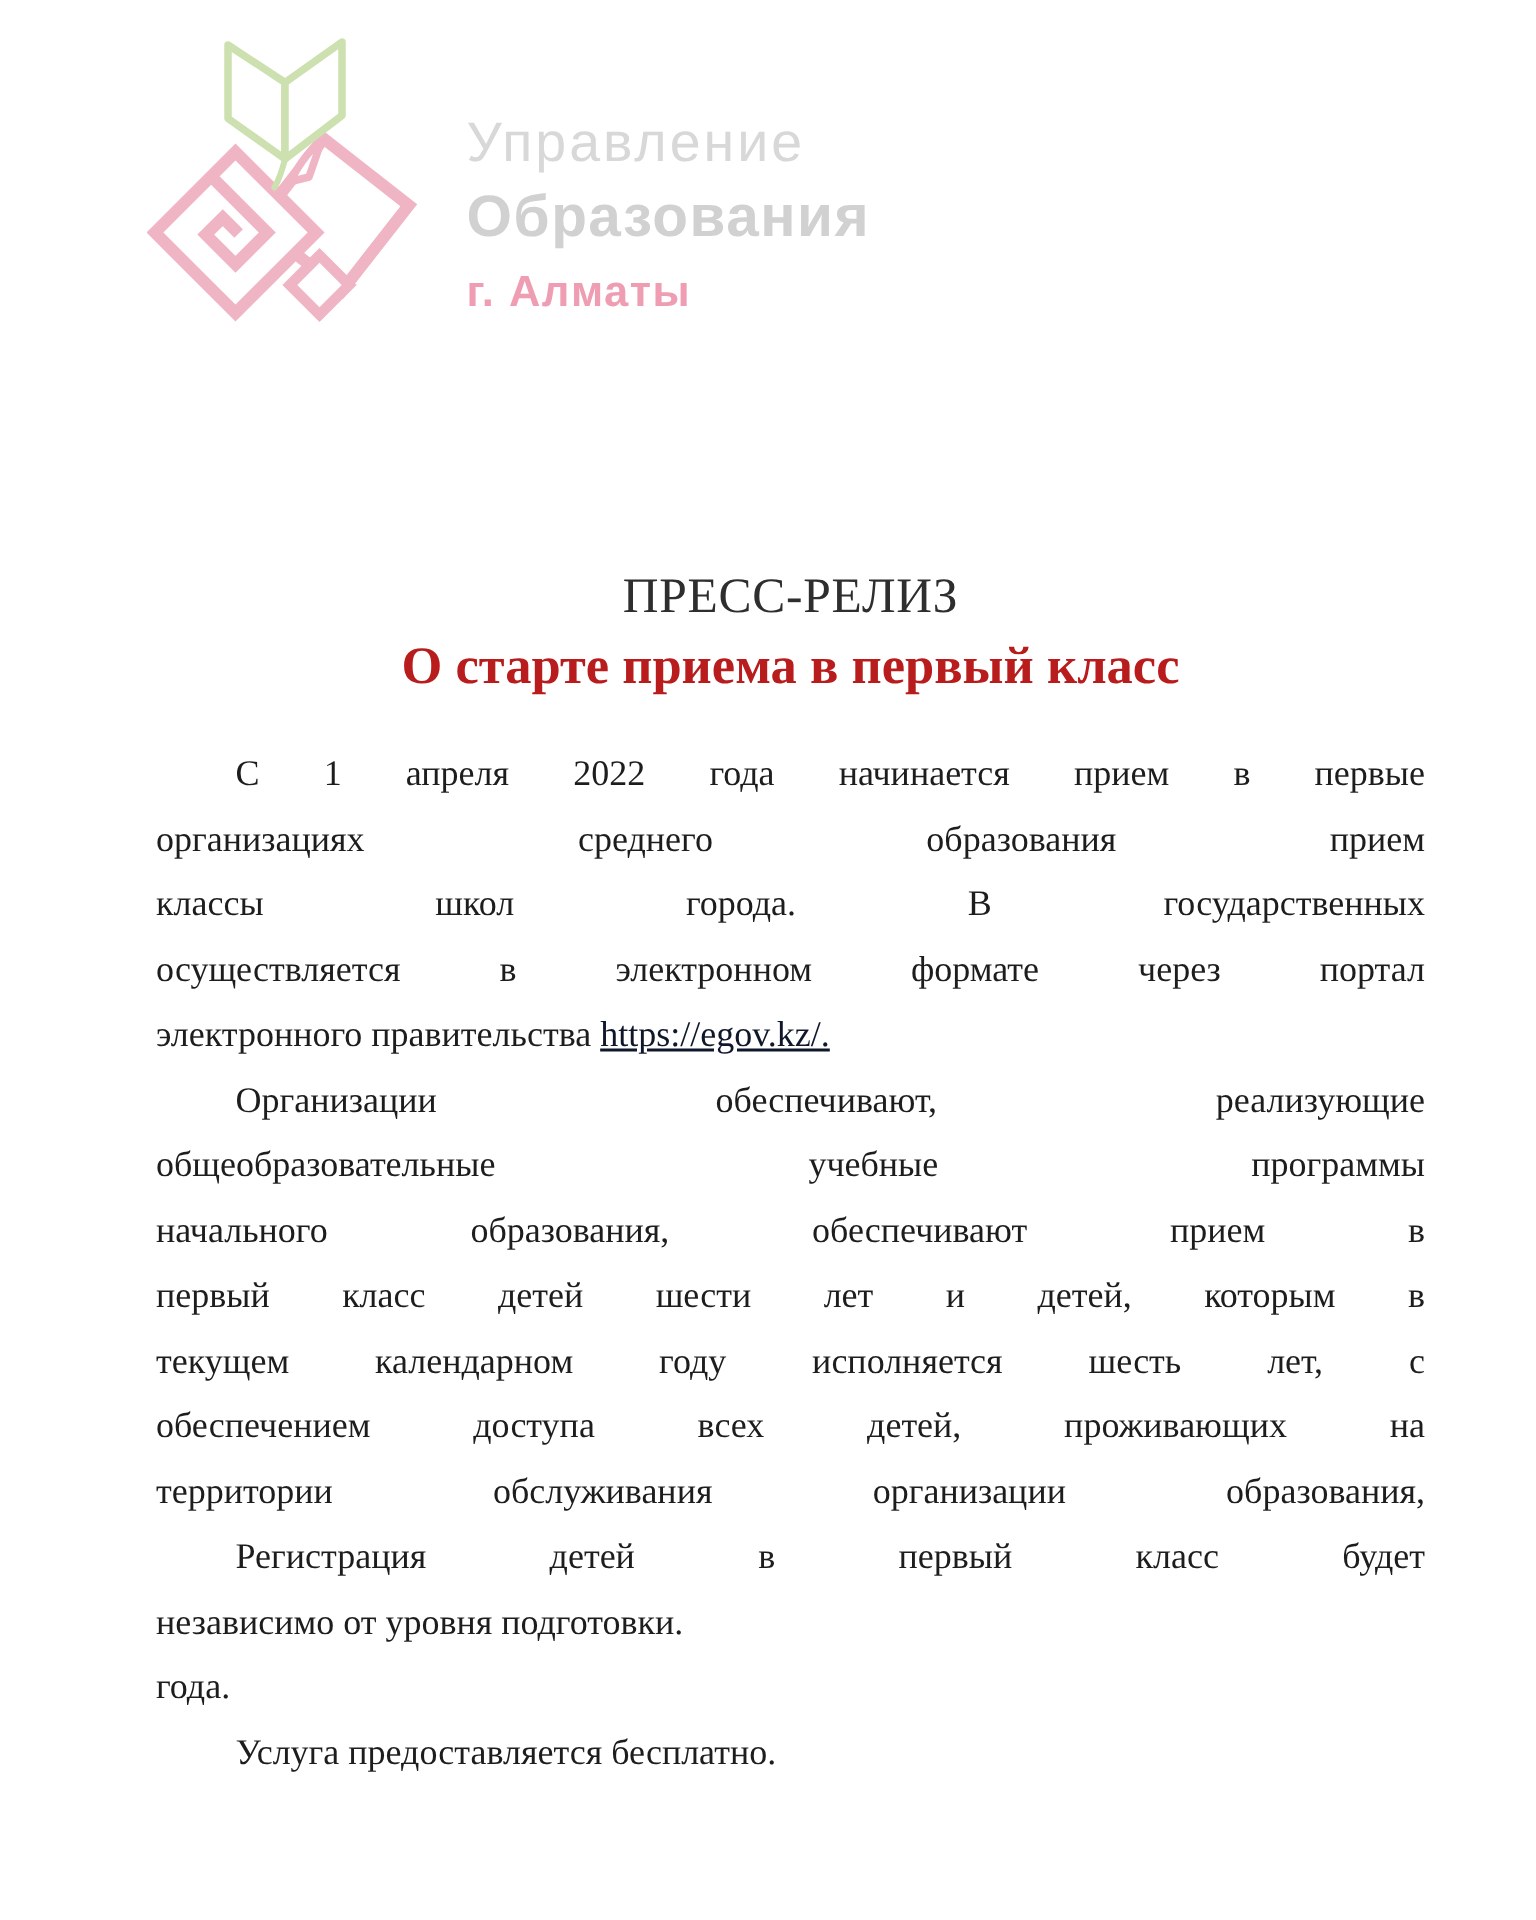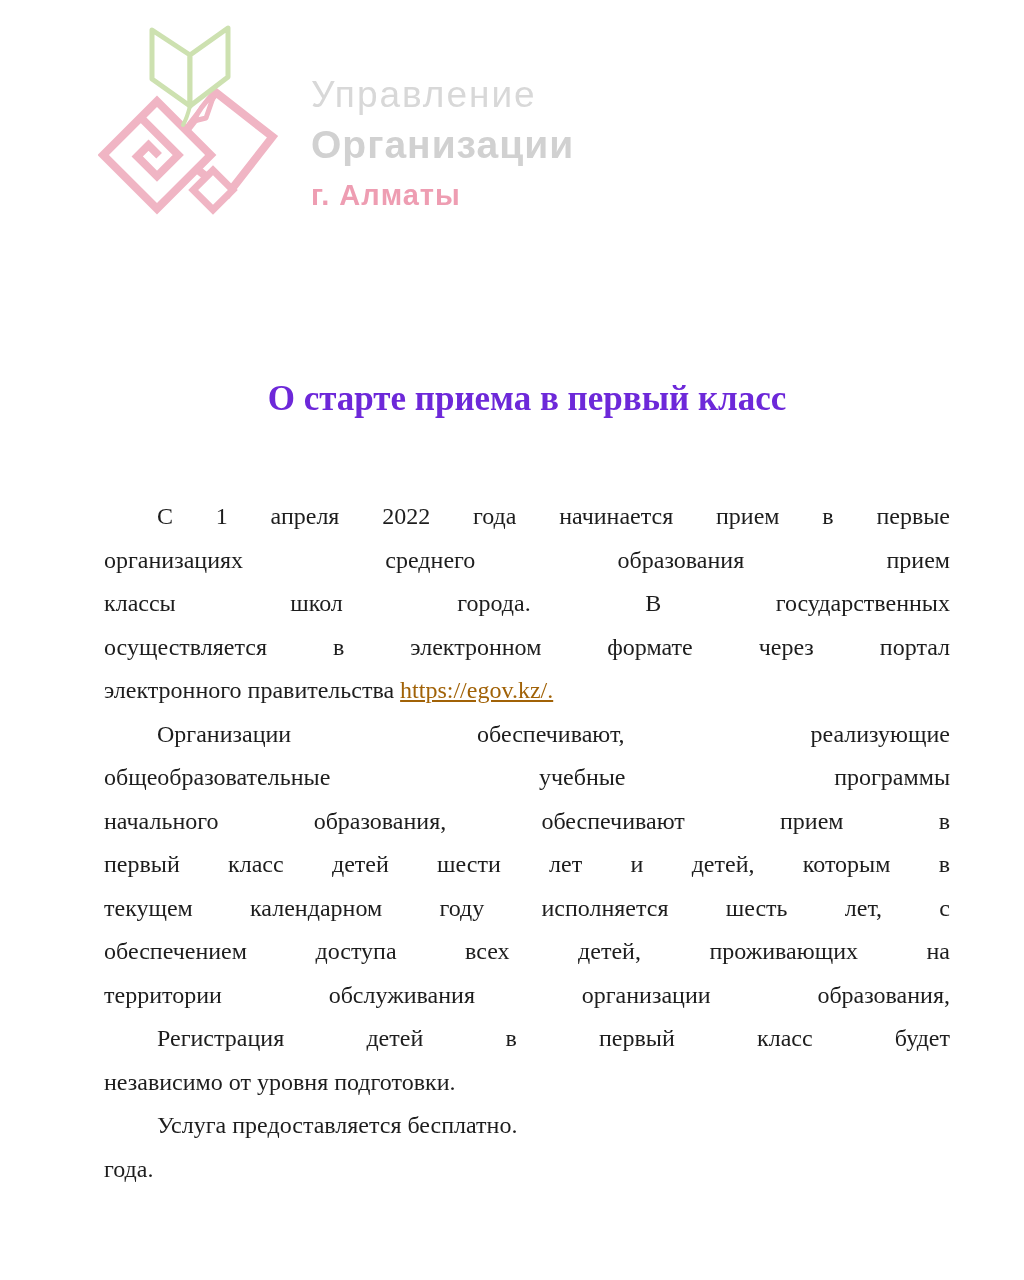--- a/index.html
+++ b/index.html
@@ -26,21 +26,21 @@
   .logo-line.light { font-size:37px; font-weight:400; letter-spacing:2px; color:#d8d8d8; }
   .logo-line.bold  { font-size:39px; font-weight:700; letter-spacing:1px; color:#d1d1d1; }
   .logo-line.city  { font-size:29px; font-weight:700; letter-spacing:1px; color:#ee9db2; }
 
   
   .doc-heading {
     position:absolute; left:104px; top:376px; width:846px;
     text-align:center; color:#2e2e2e;
   }
   .doc-heading .h1 { font-size:33px; font-weight:400; line-height:45px; letter-spacing:0.5px; }
-  .doc-heading .h2 { font-size:35px; font-weight:700; line-height:46px; color:#6d28d9; }
+  .doc-heading .h2 { font-size:35px; font-weight:700; line-height:46px; color:#b91c1c; }
 
   
   .doc-body {
     position:absolute; left:104px; top:495px; width:846px;
     font-size:24px; line-height:43.5px; color:#1d1d1d;
   }
   .line { text-align:justify; text-align-last:justify; white-space:normal; }
   .line.para-last { text-align-last:left; }
   .line.first { text-indent:53px; }
   a.doclink { text-decoration:underline; cursor:pointer; }
@@ -67,38 +67,39 @@
 
   <g stroke="#cde1b0" stroke-width="5" fill="#ffffff" stroke-linejoin="round">
     <path d="M 54,12 L 92,37 L 92,88 L 54,61 Z"></path>
     <path d="M 130,10 L 92,37 L 92,88 L 130,59 Z"></path>
     <path d="M 92,88 Q 89,100 85,107" fill="none" stroke-width="4" stroke-linecap="round"></path>
   </g>
 </svg>
 
 <div class="logo-text">
   <div class="logo-line light">Управление</div>
-  <div class="logo-line bold">Организации</div>
+  <div class="logo-line bold">Образования</div>
   <div class="logo-line city">г. Алматы</div>
 </div>
 
 <div class="doc-heading">
+  <div class="h1">ПРЕСС-РЕЛИЗ</div>
   <div class="h2">О старте приема в первый класс</div>
 </div>
 
 <div class="doc-body" style="color: rgb(29, 29, 29);">
     <div class="line first">С 1 апреля 2022 года начинается прием в первые</div>
     <div class="line">организациях среднего образования прием</div>
     <div class="line">классы школ города. В государственных</div>
     <div class="line">осуществляется в электронном формате через портал</div>
-    <div class="line para-last"><span>электронного правительства </span><a class="doclink" href="#" style="color: #a16207;">https://egov.kz/.</a></div>
+    <div class="line para-last"><span>электронного правительства </span><a class="doclink" href="#" style="color: #0f172a;">https://egov.kz/.</a></div>
     <div class="line first">Организации обеспечивают, реализующие</div>
     <div class="line">общеобразовательные учебные программы</div>
     <div class="line">начального образования, обеспечивают прием в</div>
     <div class="line">первый класс детей шести лет и детей, которым в</div>
     <div class="line">текущем календарном году исполняется шесть лет, с</div>
     <div class="line">обеспечением доступа всех детей, проживающих на</div>
     <div class="line">территории обслуживания организации образования,</div>
     <div class="line first">Регистрация детей в первый класс будет</div>
     <div class="line para-last">независимо от уровня подготовки.</div>
+    <div class="line para-last">года.</div>
     <div class="line first para-last">Услуга предоставляется бесплатно.</div>
-    <div class="line para-last">года.</div>
   </div>
 
 </body></html>

